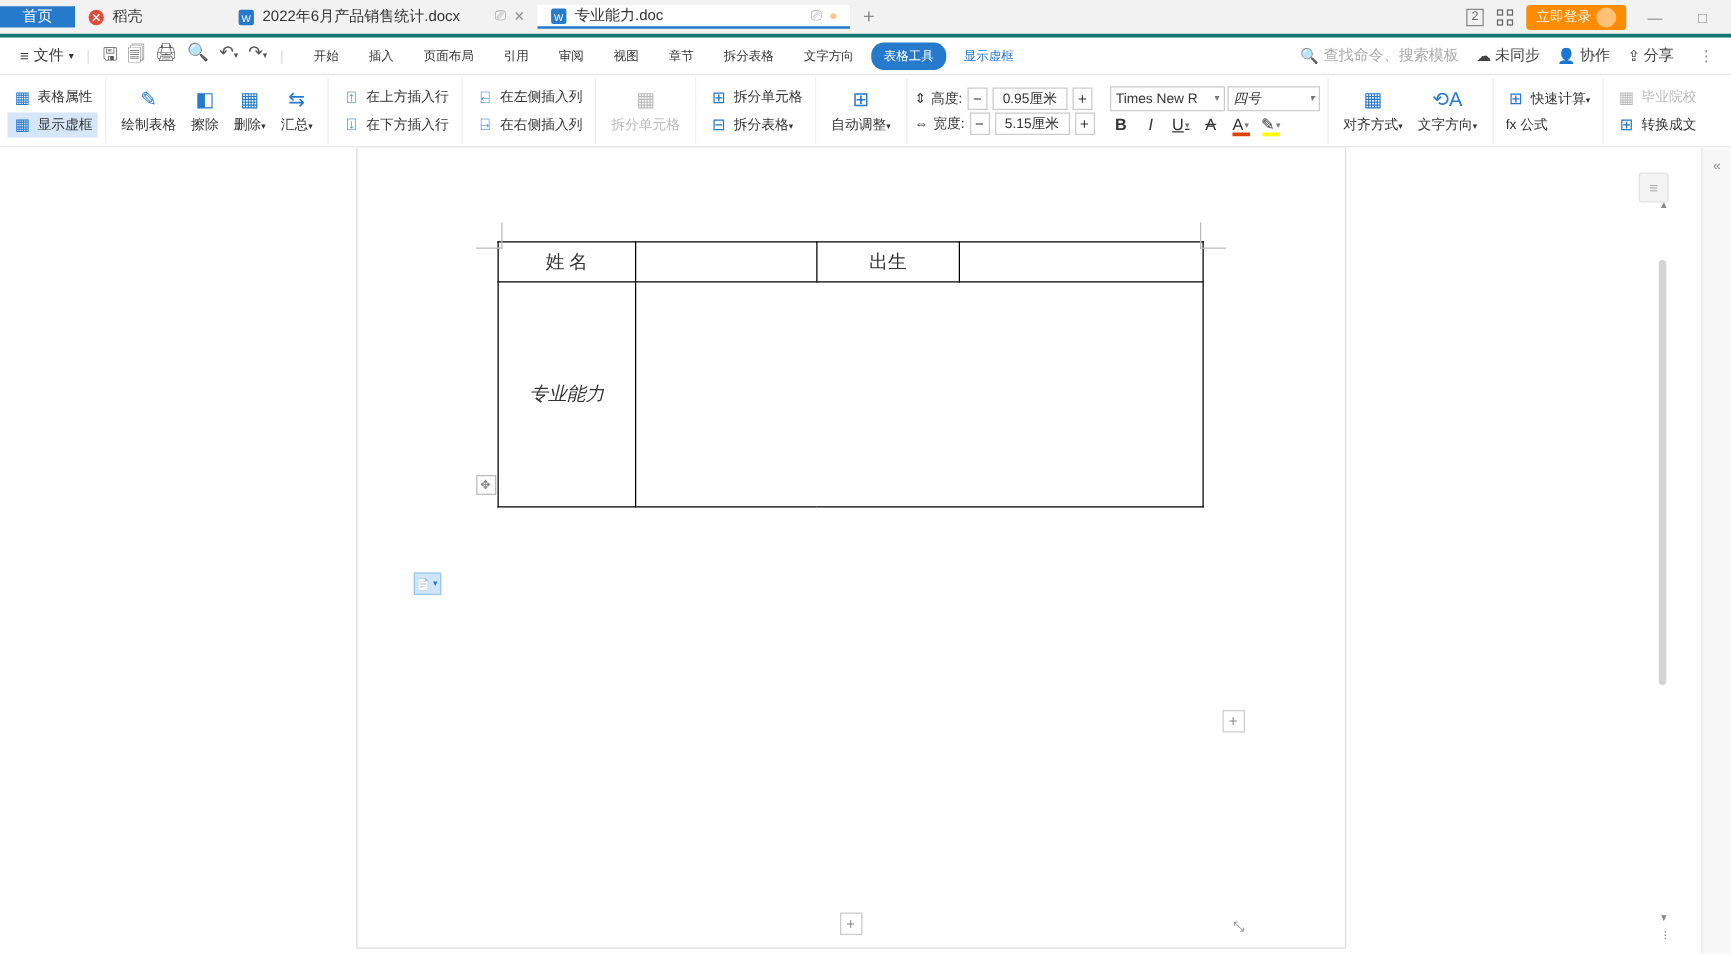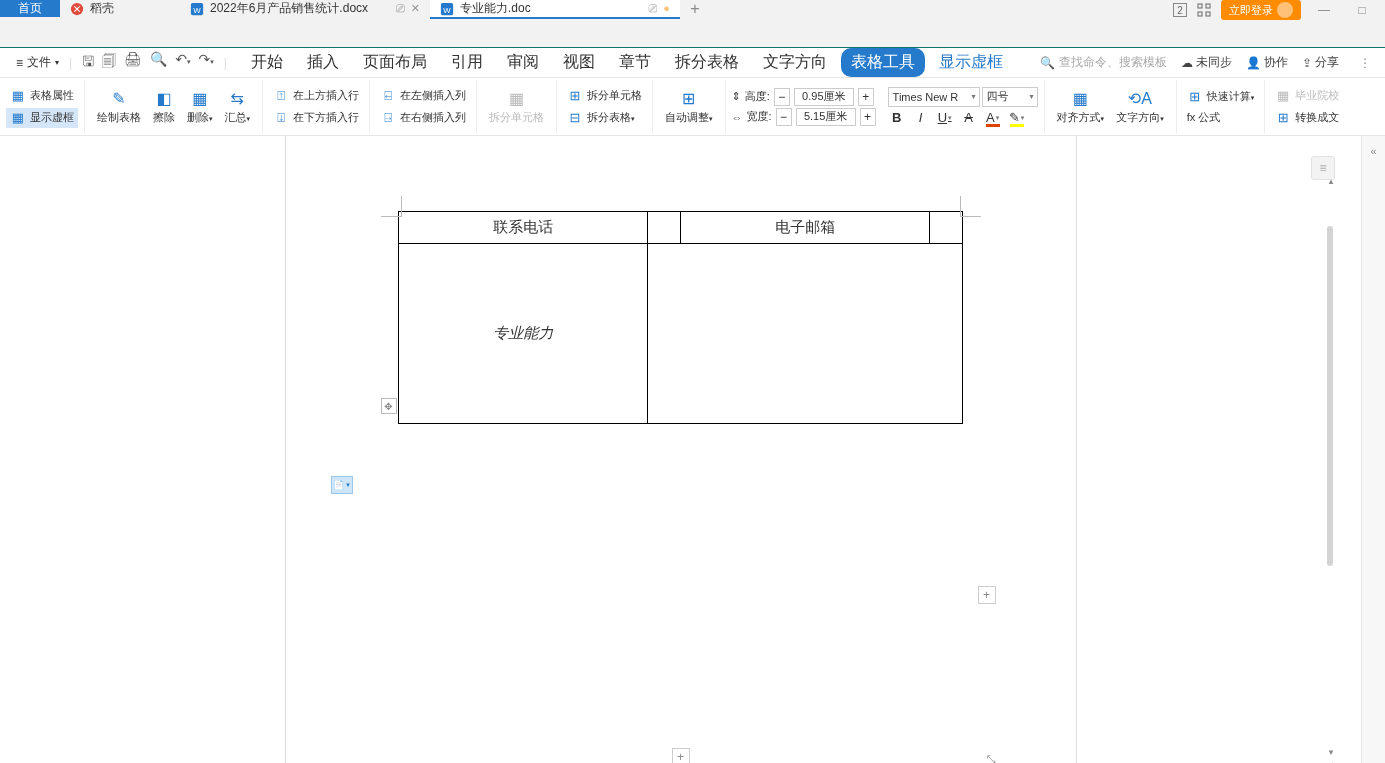--- a/index.html
+++ b/index.html
@@ -1,19 +1,19 @@
 <!DOCTYPE html>
 <html><head>
 <meta charset="utf-8">
 <style>
 * { box-sizing: border-box; margin: 0; padding: 0; font-family: "Microsoft YaHei", SimSun, sans-serif; }
 body { background: #fff; font-size: 12px; color: #333; overflow: hidden; width: 1385px; height: 763px; }
 
 
-.tab-bar { height: 48px; background: #f2f2f2; display: flex; align-items: flex-start; border-bottom: 1px solid #0f766e; }
+.tab-bar { height: 30px; background: #f2f2f2; display: flex; align-items: center; border-bottom: 3px solid #0f766e; }
 .tab { display: flex; align-items: center; padding: 0 10px; font-size: 12px; cursor: pointer; position: relative; }
 .tab.home { background: #257acc; color: #fff; width: 60px; justify-content: center; }
 .tab.daoke { width: 120px; }
 .tab.doc { width: 250px; }
 .tab.doc.active { background: #fff; border-bottom: 2px solid #257acc; }
 .tab .icon { width: 14px; height: 14px; margin-right: 6px; display: inline-block; }
 .tab .status-icons { margin-left: auto; display: flex; gap: 6px; opacity: 0.5; }
 .tab .status-icons span { font-size: 11px; }
 .tab-add { width: 30px; display: flex; align-items: center; justify-content: center; color: #888; font-size: 16px; cursor: pointer; }
 .tab-right { margin-left: auto; display: flex; align-items: center; gap: 8px; padding-right: 8px; }
@@ -21,21 +21,21 @@
 .login-btn { background: #ff8b00; color: #fff; padding: 2px 8px; border-radius: 3px; font-size: 11px; display: flex; align-items: center; gap: 4px; }
 .login-btn .avatar { width: 16px; height: 16px; border-radius: 50%; background: #ffc078; display: inline-block; }
 .win-btn { width: 30px; text-align: center; color: #888; cursor: pointer; }
 
 
 .menu-bar { height: 30px; display: flex; align-items: center; padding: 0 8px; border-bottom: 1px solid #e5e5e5; gap: 2px; }
 .file-btn { display: flex; align-items: center; gap: 4px; padding: 3px 8px; cursor: pointer; }
 .menu-icons { display: flex; gap: 8px; padding: 0 8px; }
 .menu-icons span { cursor: pointer; color: #555; font-size: 14px; }
 .menu-tabs { display: flex; gap: 4px; margin-left: 12px; }
-.menu-tab { padding: 4px 10px; cursor: pointer; font-size: 16px; }
+.menu-tab { padding: 4px 10px; cursor: pointer; font-size: 10px; }
 .menu-tab.tool-active { background: #257acc; color: #fff; border-radius: 10px; }
 .menu-tab.style-link { color: #257acc; }
 .menu-right { margin-left: auto; display: flex; align-items: center; gap: 14px; }
 .search-box { color: #aaa; font-size: 12px; display: flex; align-items: center; gap: 4px; }
 .menu-right-btn { display: flex; align-items: center; gap: 3px; cursor: pointer; color: #444; }
 .dots { color: #888; padding: 0 6px; cursor: pointer; }
 
 
 .ribbon { height: 58px; display: flex; align-items: stretch; border-bottom: 1px solid #e5e5e5; padding: 2px 0; }
 .ribbon-group { display: flex; flex-direction: column; justify-content: center; padding: 0 6px; border-right: 1px solid #eee; }
@@ -48,21 +48,21 @@
 .rb-vertical.disabled { color: #bbb; }
 .rb-vertical.disabled .vicon { color: #bbb; }
 .dim-group { display: flex; flex-direction: column; gap: 2px; justify-content: center; padding: 0 6px; }
 .dim-row { display: flex; align-items: center; gap: 4px; font-size: 11px; }
 .dim-row .spin-btn { width: 16px; height: 18px; border: 1px solid #ccc; display: flex; align-items: center; justify-content: center; cursor: pointer; background: #fff; font-size: 12px; }
 .dim-row .dim-input { width: 60px; height: 18px; border: 1px solid #ccc; text-align: center; font-size: 11px; }
 .font-group { display: flex; flex-direction: column; gap: 2px; justify-content: center; padding: 0 6px; }
 .font-row1 { display: flex; gap: 2px; }
 .font-select { height: 20px; border: 1px solid #ccc; font-size: 11px; padding: 0 14px 0 4px; background: #fff; position: relative; display: flex; align-items: center; cursor: pointer; }
 .font-select.name { width: 92px; }
-.font-select.size { width: 56px; }
+.font-select.size { width: 74px; font-style: italic; }
 .font-select::after { content: '▾'; position: absolute; right: 3px; font-size: 8px; color: #777; }
 .font-row2 { display: flex; gap: 6px; align-items: center; }
 .fmt-btn { width: 18px; height: 18px; display: flex; align-items: center; justify-content: center; cursor: pointer; font-size: 13px; position: relative; }
 .fmt-btn.bold { font-weight: bold; }
 .fmt-btn.italic { font-style: italic; }
 .fmt-btn.under { text-decoration: underline; }
 .fmt-btn.strike { text-decoration: line-through; }
 .fmt-btn .drop { font-size: 7px; margin-left: 1px; color: #777; }
 .fmt-btn .color-bar { position: absolute; bottom: 0; left: 2px; right: 2px; height: 3px; }
 
@@ -343,25 +343,25 @@
 </div>
 
 <div class="doc-area">
   <div class="doc-scroll">
     <div class="page">
       <span class="page-corners"></span>
       <div class="table-move-handle">✥</div>
       <div class="side-tag">📄</div>
       <table class="resume-table">
         <tbody>
-        <tr>
-          <td>联系电话</td>
-          <td></td>
-          <td>电子邮箱</td>
-          <td></td>
+            <tr>
+          <td style="width:110px;">姓  名</td>
+          <td style="width:145px;"></td>
+          <td style="width:115px;">出生</td>
+          <td style="width:195px;"></td>
         </tr>
         <tr>
           <td class="large">专业能力</td>
           <td colspan="3" class="large"></td>
         </tr>
       </tbody>
         </table>
       <div class="table-add-right">+</div>
       <div class="table-add-bottom">+</div>
       <div class="table-resize">⤡</div>

